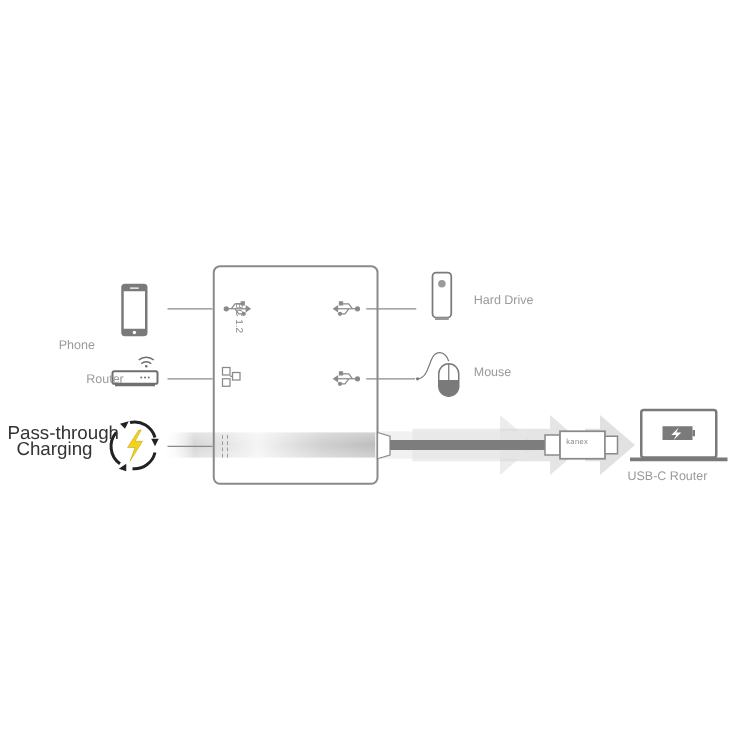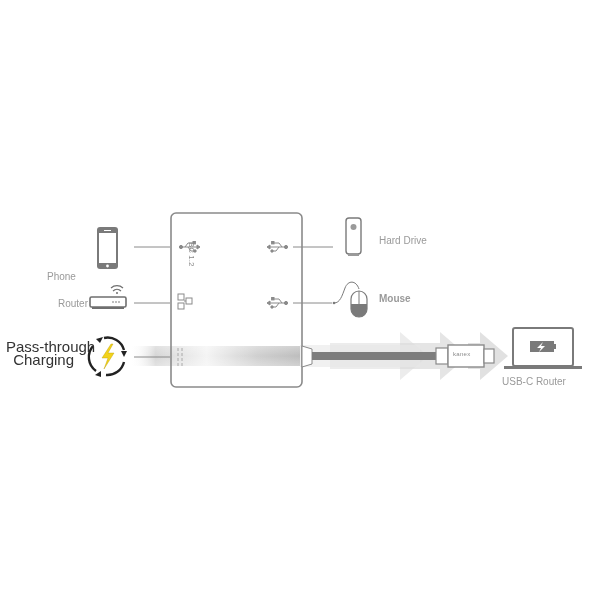--- a/index.html
+++ b/index.html
@@ -137,22 +137,22 @@
   <g>
     <rect x="513" y="328" width="60" height="38" rx="2" fill="#ffffff" stroke="#7a7a7a" stroke-width="2"></rect>
     <rect x="504" y="366" width="78" height="3" fill="#7a7a7a"></rect>
     <rect x="530" y="341" width="24" height="11" fill="#7a7a7a"></rect>
     <rect x="554" y="344" width="2" height="5" fill="#7a7a7a"></rect>
     <polygon points="543,342 537,348 541,348 539,352 545,346 541,346" fill="#ffffff"></polygon>
   </g>
 </svg>
 
 <div class="label" style="left:47px; top:247px;margin-top:24px;">Phone</div>
-<div class="label" style="left:34px; top:298px;padding-left:24px;">Router</div>
+<div class="label" style="left:45px; top:298px;padding-left:24px;">Router</div>
 <div class="label label-dark" style="left:6px; top:340px; width:68px;">
   <div>Pass-through</div>
   <div>Charging</div>
 </div>
 <div class="label" style="left:379px; top:235px;">Hard Drive</div>
-<div class="label" style="left:379px; top:293px;font-weight:bold;">Mouse</div>
+<div class="label" style="left:379px; top:293px;">Mouse</div>
 <div class="label" style="left:502px; top:376px;">USB-C Router</div>
 <div class="label" style="left:196px; top:242px; font-size:8px; color:#8a8a8a; transform:rotate(90deg); transform-origin:left top;">BC 1.2</div>
 <div class="label" style="left:453px; top:351px; font-size:6px; color:#8a8a8a; letter-spacing:0.3px;">kanex</div>
 
 </body></html>

